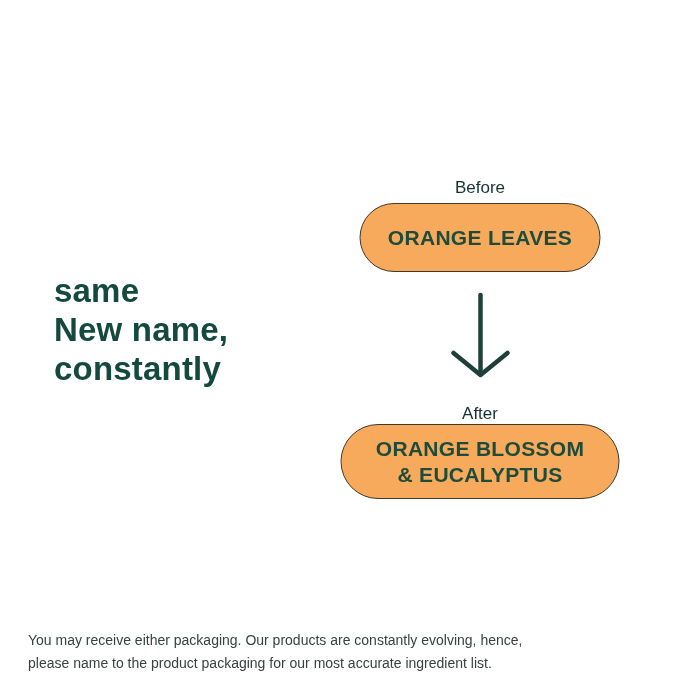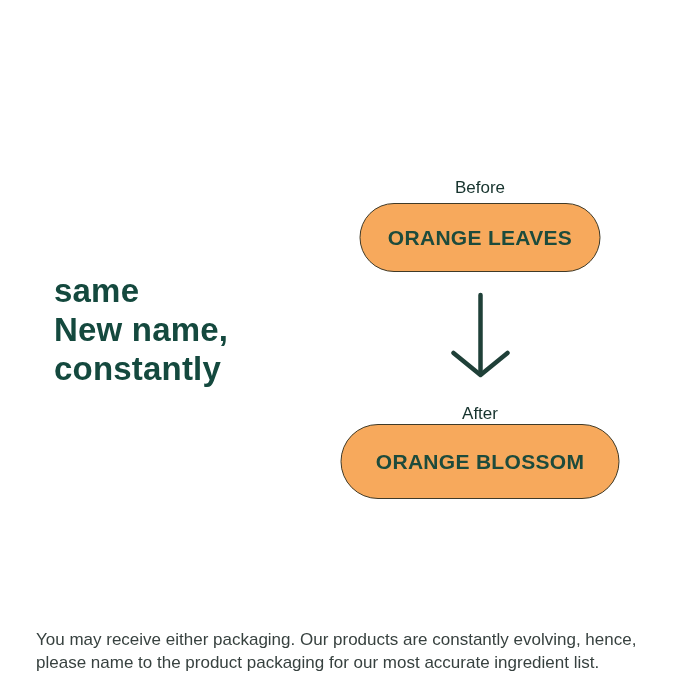--- a/index.html
+++ b/index.html
@@ -72,24 +72,24 @@
     stroke-width: 4.5;
     fill: none;
     stroke-linecap: round;
     stroke-linejoin: round;
   }
   .after-label {
     margin-top: 24px;
   }
   .footer {
     position: absolute;
-    left: 36px;
+    left: 28px;
     top: 629px;
     color: var(--footer-color, #37413f);
-    font-size: 17px;
+    font-size: 14px;
     line-height: 22.5px;
   }
 </style>
 </head>
 <body>
 
 <div class="headline">
   <div>same</div>
   <div>New name,</div>
   <div>constantly</div>
@@ -104,19 +104,20 @@
 
   <svg class="arrow" width="64" height="88" viewBox="0 0 64 88" aria-hidden="true">
     <line x1="32" y1="3" x2="32" y2="80"></line>
     <polyline points="5,61 32,83 59,61"></polyline>
   </svg>
 
   <div class="step-label after-label">After</div>
 
   <div class="pill pill-after">
     <div>ORANGE BLOSSOM</div>
+    <div>&amp; EUCALYPTUS</div>
   </div>
 </div>
 
 <div class="footer">
   <div>You may receive either packaging. Our products are constantly evolving, hence,</div>
   <div>please name to the product packaging for our most accurate ingredient list.</div>
 </div>
 
 </body></html>

